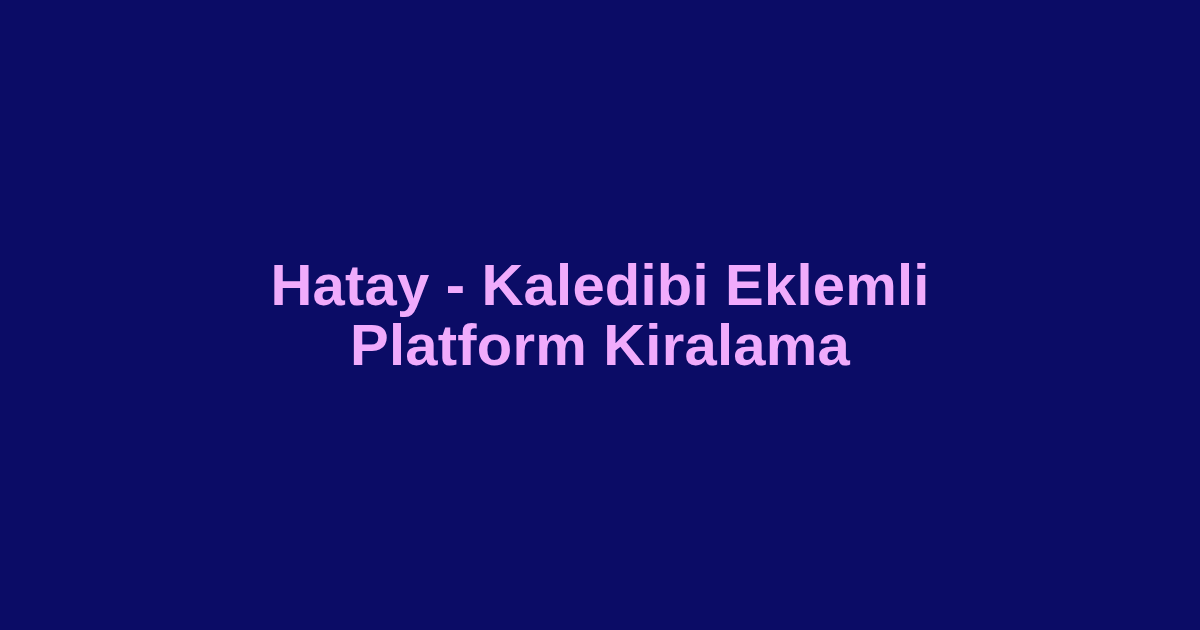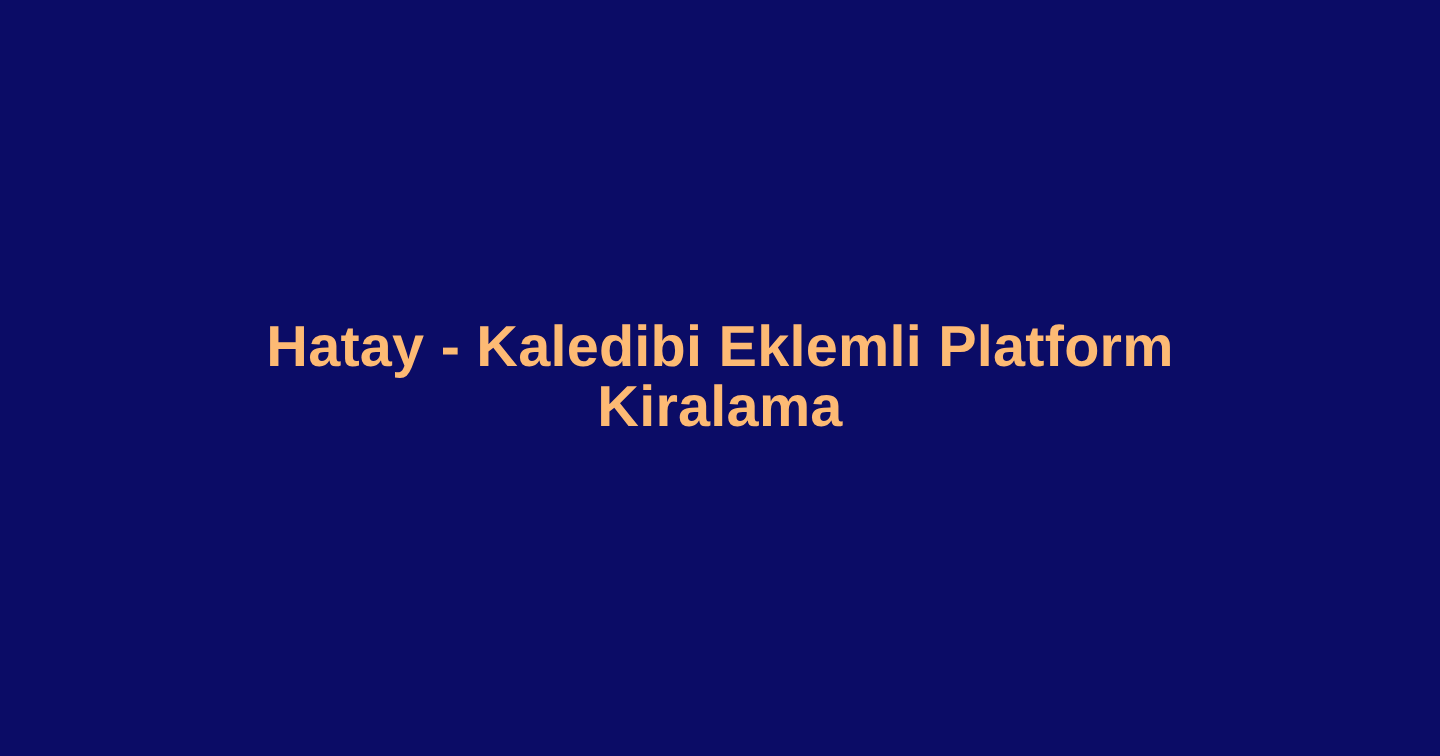--- a/index.html
+++ b/index.html
@@ -33,23 +33,23 @@
     box-sizing: border-box;
     display: flex;
     flex-direction: column;
     align-items: center;
     justify-content: center;
   }
 
   .card-title {
     margin: 0;
     padding: 0;
-    color: #fdba74;
+    color: #f0abfc;
     font-family: "Liberation Sans", "DejaVu Sans", sans-serif;
-    font-size: 48px;
+    font-size: 58px;
     font-weight: 700;
     line-height: 1.04;
     letter-spacing: 0.2px;
     text-align: center;
     max-width: 860px;
     word-wrap: break-word;
     -webkit-font-smoothing: antialiased;
   }
 </style>
 </head>

